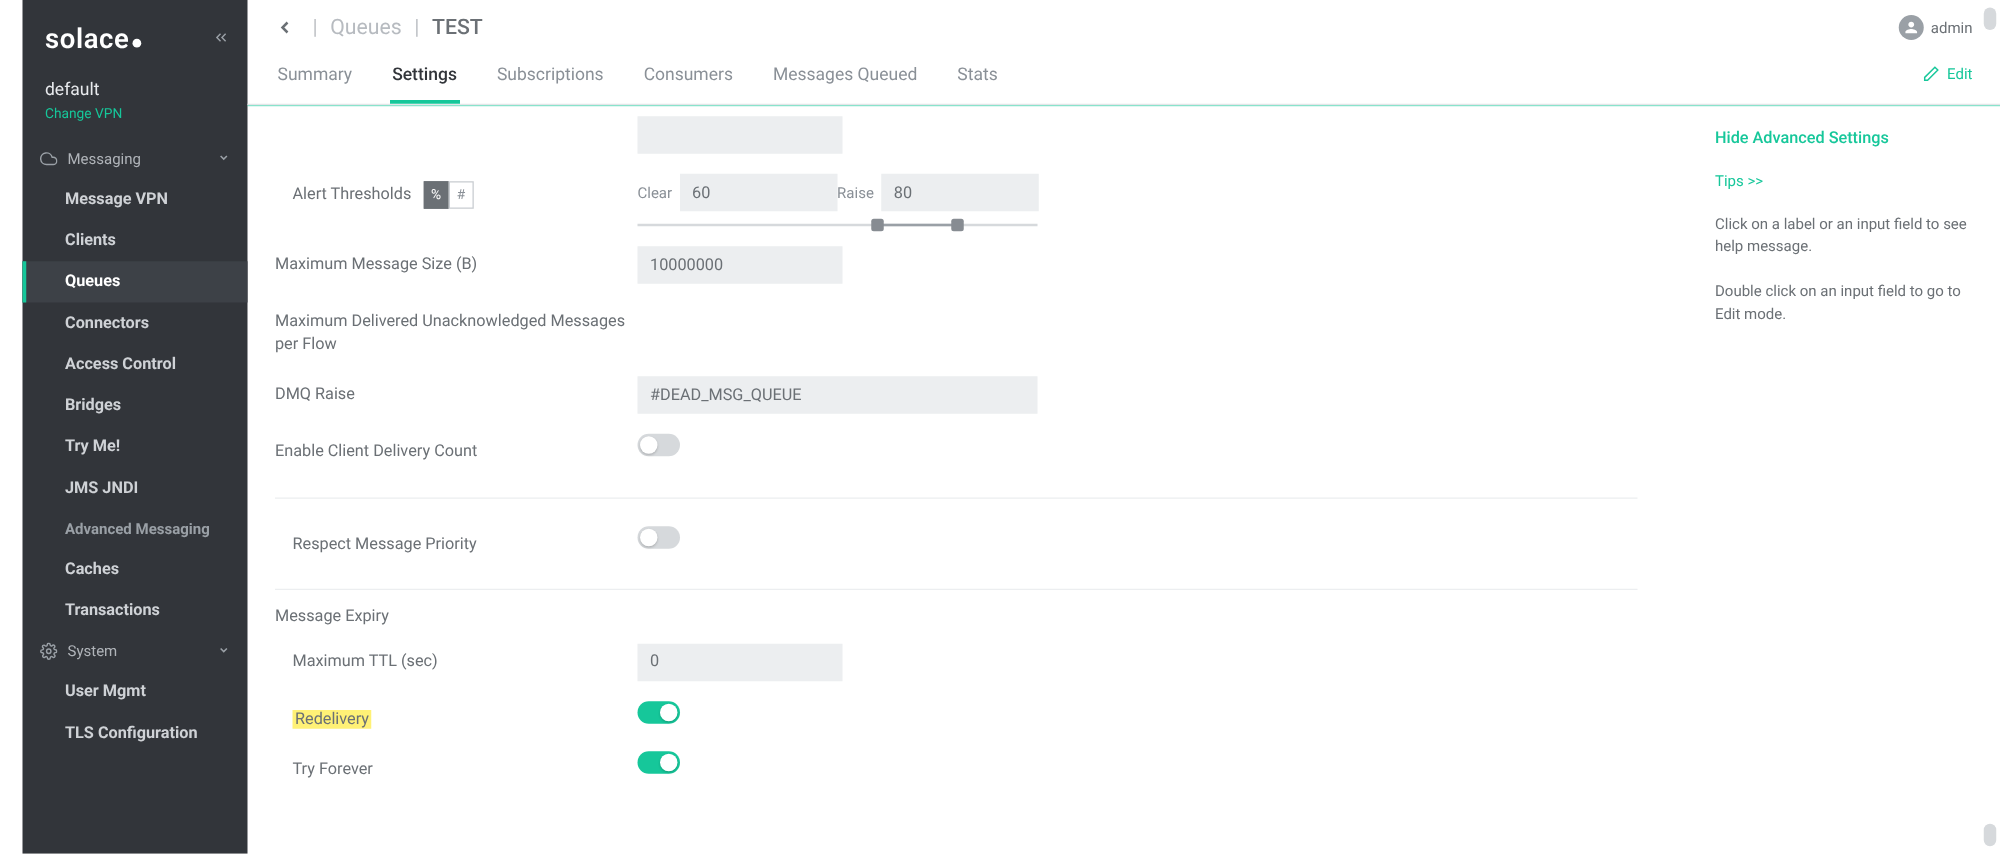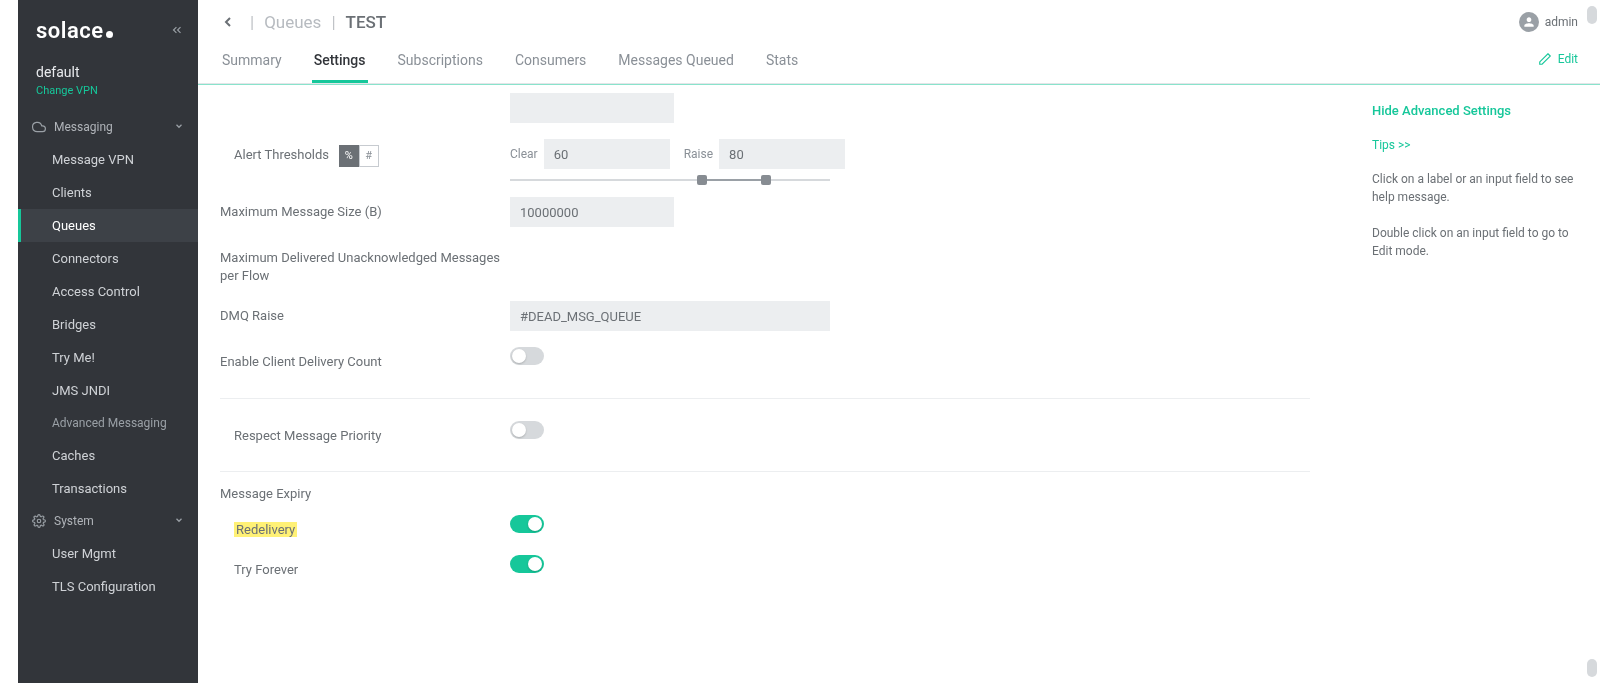--- a/index.html
+++ b/index.html
@@ -10,21 +10,21 @@
   .sidebar-top { display:flex; align-items:center; justify-content:space-between; padding:18px 14px 14px 18px; }
   .logo { font-family: Georgia, 'Times New Roman', serif; font-size:22px; font-weight:600; color:#fff; letter-spacing:0.5px; }
   .logo .dot { display:inline-block; width:7px; height:7px; background:#fff; border-radius:50%; margin-left:2px; vertical-align:baseline; }
   .collapse-icon { color:#9aa0a6; font-size:12px; }
   .vpn-block { padding: 6px 18px 14px 18px; }
   .vpn-name { color:#e8eaed; font-size:14px; margin-bottom:4px; }
   .change-vpn { color:#16c79a; font-size:11px; cursor:pointer; }
   .nav-section { }
   .nav-header { display:flex; align-items:center; justify-content:space-between; padding:9px 14px 9px 14px; color:#b0b4b9; font-size:12px; cursor:pointer; }
   .nav-header .hleft { display:flex; align-items:center; gap:8px; }
-  .nav-item { padding:9px 14px 9px 34px; color:#cfd2d6; cursor:pointer; font-size:13px; }
+  .nav-item { padding:9px 14px 9px 34px; color:#cfd2d6; cursor:pointer; font-size:13px;font-weight:bold; }
   .nav-item.sub { font-size:12px; color:#9aa0a6; }
   .nav-item.active { background:#3d4147; border-left:3px solid #16c79a; padding-left:31px; color:#fff; }
   
   .main { flex:1; display:flex; flex-direction:column; position:relative; }
   .topbar { display:flex; align-items:center; justify-content:space-between; padding:10px 22px 0 18px; }
   .breadcrumb { display:flex; align-items:center; gap:10px; color:#9aa0a6; font-size:17px; }
   .back-chevron { width:24px; height:24px; display:flex; align-items:center; justify-content:center; color:#6b7075; cursor:pointer; font-size:18px; }
   .crumb-sep { color:#c0c3c7; }
   .crumb-current { color:#6b7075; font-weight:500; }
   .userblock { display:flex; align-items:center; gap:6px; color:#6b7075; font-size:12px; }
@@ -189,21 +189,21 @@
         <div class="row sub1">
           <div class="label">
             <span>Alert Thresholds</span>
             &nbsp;
             <span class="btngroup">
               <span class="opt active">%</span>
               <span class="opt">#</span>
             </span>
           </div>
           <div class="controls" style="flex-direction:column; align-items:flex-start; gap:6px;">
-            <div style="display:flex; gap:14px; align-items:center;">
+            <div style="display:flex; align-items:center;">
               <div class="clear-block">
                 <span class="minilabel">Clear</span>
                 <input class="input" style="width: 126px;" value="60">
               </div>
               <div class="raise-block">
                 <span class="minilabel">Raise</span>
                 <input class="input" style="width: 126px;" value="80">
               </div>
             </div>
             <div class="slider-wrap">
@@ -249,20 +249,26 @@
           <div class="controls">
               <div class="toggle">
                 <div class="knob"></div>
               </div>
             </div>
         </div>
 
         <div class="section-divider"></div>
         <div class="section-title">Message Expiry</div>
         <div class="row sub1">
+          <div class="label">Maximum TTL (sec)</div>
+          <div class="controls">
+              <input class="input" value="0" style="">
+            </div>
+        </div>
+        <div class="row sub1">
           <div class="label"><span class="hl">Redelivery</span></div>
           <div class="controls">
               <div class="toggle on">
                 <div class="knob"></div>
               </div>
             </div>
         </div>
         <div class="row sub1">
           <div class="label">Try Forever</div>
           <div class="controls">

